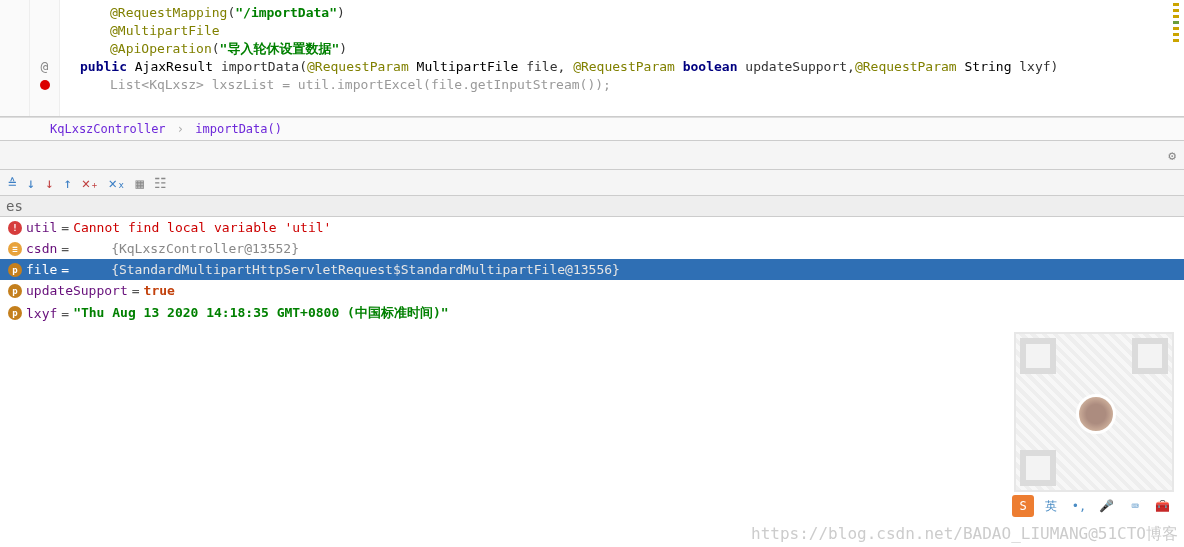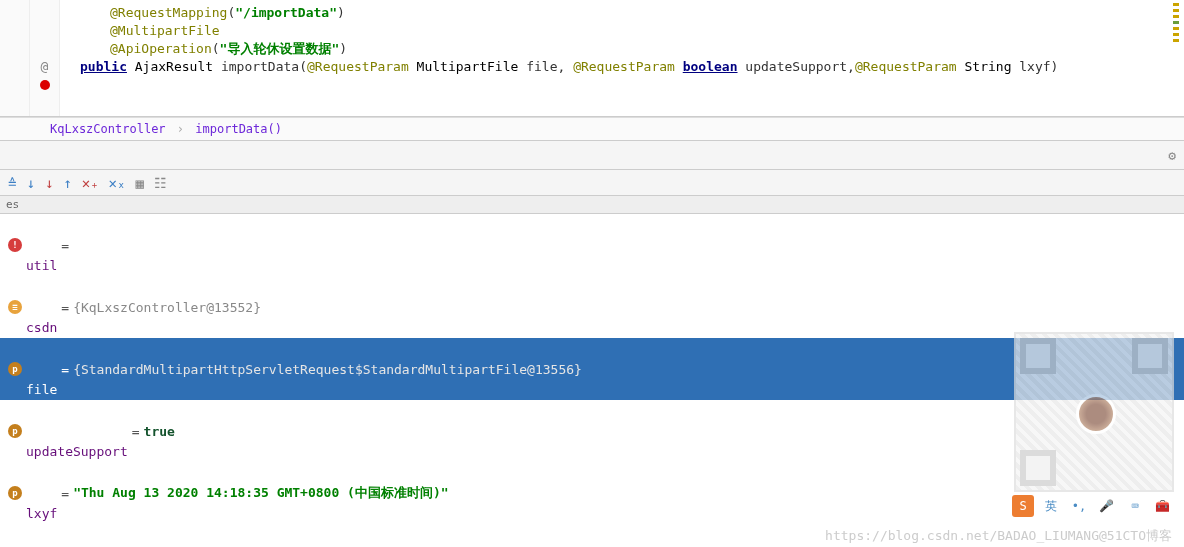--- a/index.html
+++ b/index.html
@@ -7,62 +7,62 @@
 .editor{display:flex;border-bottom:1px solid #ccc;}
 .gutter{width:30px;background:#fafafa;border-right:1px solid #eee;padding:4px 4px;color:#aaa;text-align:right;font-size:11px;}
 .gutter div{height:18px;line-height:18px;}
 .extra-gutter{width:30px;background:#fafafa;border-right:1px solid #eee;padding:4px 2px;}
 .extra-gutter div{height:18px;line-height:18px;text-align:center;}
 .bp{width:10px;height:10px;background:#db0000;border-radius:50%;display:inline-block;margin-top:4px;}
 .code{flex:1;padding:4px 0;}
 .code-line{height:18px;line-height:18px;padding-left:50px;white-space:pre;}
 .code-line.hl{background:#2f6fb4;color:#fff;}
 .code-line.dim{color:#999;}
-.kw{color:#000080;font-weight:bold;text-decoration:underline;}
+.kw{color:#000080;font-weight:bold;}
 .ann{color:#808000;}
 .str{color:#008000;font-weight:bold;}
 .typ{color:#000;text-align:center;}
 .hl .kw,.hl .ann,.hl .str,.hl .typ,.hl .op,.hl .cls{color:#fff;}
 .breadcrumb{padding:4px 50px;color:#999;font-size:12px;background:#fafafa;border-top:1px solid #ddd;}
 .breadcrumb span{color:#6d28d9;}
 .breadcrumb .sep{color:#aaa;margin:0 4px;}
 .toolbar{background:#f5f5f5;border-top:1px solid #ccc;border-bottom:1px solid #ccc;height:30px;display:flex;align-items:center;padding:0 8px;}
 .gear{margin-left:auto;color:#888;cursor:pointer;}
 .tool-icons{background:#f5f5f5;border-bottom:1px solid #ccc;height:26px;display:flex;align-items:center;padding:0 8px;gap:10px;}
 .tool-icons .ico{color:#3b7ec4;cursor:pointer;font-size:14px;}
 .tool-icons .ico.red{color:#c04040;}
 .tool-icons .ico.gr{color:#888;}
-.tab-strip{background:#eee;border-bottom:1px solid #ccc;padding:2px 6px;font-size:11px;color:#666;}
+.tab-strip{background:#eee;border-bottom:1px solid #ccc;padding:2px 6px;font-size:14px;color:#666;}
 .vars{font-size:13px;}
 .var-row{padding:3px 8px;display:flex;align-items:center;gap:4px;}
 .var-row.sel{background:#2f6fb4;color:#fff;}
 .badge{width:14px;height:14px;border-radius:50%;display:inline-flex;align-items:center;justify-content:center;font-size:9px;font-weight:bold;color:#fff;}
 .badge.err{background:#d63c3c;}
 .badge.obj{background:#e8a33d;}
 .badge.p{background:#c47f1d;}
-.var-name{color:#660e7a;margin-top:41px;}
+.var-name{color:#660e7a;}
 .var-row.sel .var-name{color:#fff;}
 .var-eq{color:#555;}
 .var-row.sel .var-eq{color:#fff;}
 .var-err{color:#c00;}
-.var-obj{color:#888;}
+.var-obj{color:#888;margin-left:38px;}
 .var-row.sel .var-obj{color:#e5e5e5;}
-.var-true{color:#14532d;font-weight:bold;}
+.var-true{color:#c2410c;font-weight:bold;}
 .var-str{color:#008000;font-weight:bold;}
 .icons-right{position:absolute;right:3px;top:3px;width:8px;}
 .icons-right div{width:6px;height:3px;margin-bottom:3px;background:#cba400;}
 .icons-right div.g{background:#6a9d3c;}
 .qrcode{position:absolute;right:10px;bottom:55px;width:160px;height:160px;background:repeating-linear-gradient(45deg,#e8e8e8 0 4px,#f4f4f4 4px 8px);border:2px solid #ddd;opacity:0.7;}
 .qr-corner{position:absolute;width:36px;height:36px;border:6px solid #ccc;background:#eee;}
 .q1{top:4px;left:4px;} .q2{top:4px;right:4px;} .q3{bottom:4px;left:4px;}
 .qr-center{position:absolute;top:60px;left:60px;width:40px;height:40px;background:radial-gradient(circle,#8a5c4a 40%,#b58a6e 70%);border-radius:50%;border:3px solid #fff;}
 .tray{position:absolute;right:10px;bottom:30px;display:flex;gap:6px;align-items:center;}
 .tray .t{width:22px;height:22px;border-radius:3px;display:flex;align-items:center;justify-content:center;color:#fff;font-size:12px;}
 .tray .orange{background:#ed7d31;} .tray .blue{color:#4a8cc4;} 
-.watermark{position:absolute;right:12px;bottom:2px;color:#ccc;font-size:13px;}
+.watermark{position:absolute;right:6px;bottom:2px;color:#ccc;font-size:16px;}
 </style>
 </head>
 <body>
 
 <div class="icons-right">
   <div></div>
     <div></div>
     <div></div>
     <div class="g"></div>
     <div></div>
@@ -85,20 +85,21 @@
       <div></div>
       <div style="color:#888">@</div>
       <div><span class="bp"></span></div>
       <div></div>
   </div>
   <div class="code">
     <div class="code-line"><span class="ann">@RequestMapping</span>(<span class="str">"/importData"</span>)</div>
     <div class="code-line"><span class="ann">@MultipartFile</span></div>
     <div class="code-line"><span class="ann">@ApiOperation</span>(<span class="str">"导入轮休设置数据"</span>)</div>
     <div class="code-line" style="padding-left:20px"><span class="kw">public</span> <span class="typ">AjaxResult</span> <span>importData</span>(<span class="ann">@RequestParam</span> <span class="typ">MultipartFile</span> <span>file</span>, <span class="ann">@RequestParam</span> <span class="kw">boolean</span> <span>updateSupport</span>,<span class="ann">@RequestParam</span> <span class="typ">String</span> <span>lxyf</span>)</div>
+    <div class="code-line dim">List&lt;KqLxsz&gt; lxszList = util.importExcel(file.getInputStream());</div>
   </div>
 </div>
 
 <div class="breadcrumb">
   <span>KqLxszController</span>
   <span class="sep">›</span>
   <span>importData()</span>
 </div>
 
 <div class="toolbar">
@@ -116,20 +117,21 @@
   <span class="ico gr">☷</span>
 </div>
 
 <div class="tab-strip">es</div>
 
 <div class="vars">
   <div class="var-row">
     <span class="badge err">!</span>
     <span class="var-name">util</span>
       <span class="var-eq"> = </span>
+      <span class="var-err">Cannot find local variable 'util'</span>
   </div>
   <div class="var-row">
     <span class="badge obj">≡</span>
     <span class="var-name">csdn</span>
       <span class="var-eq"> = </span>
       <span class="var-obj">{KqLxszController@13552}</span>
   </div>
   <div class="var-row sel">
     <span class="badge p">p</span>
     <span class="var-name">file</span>

